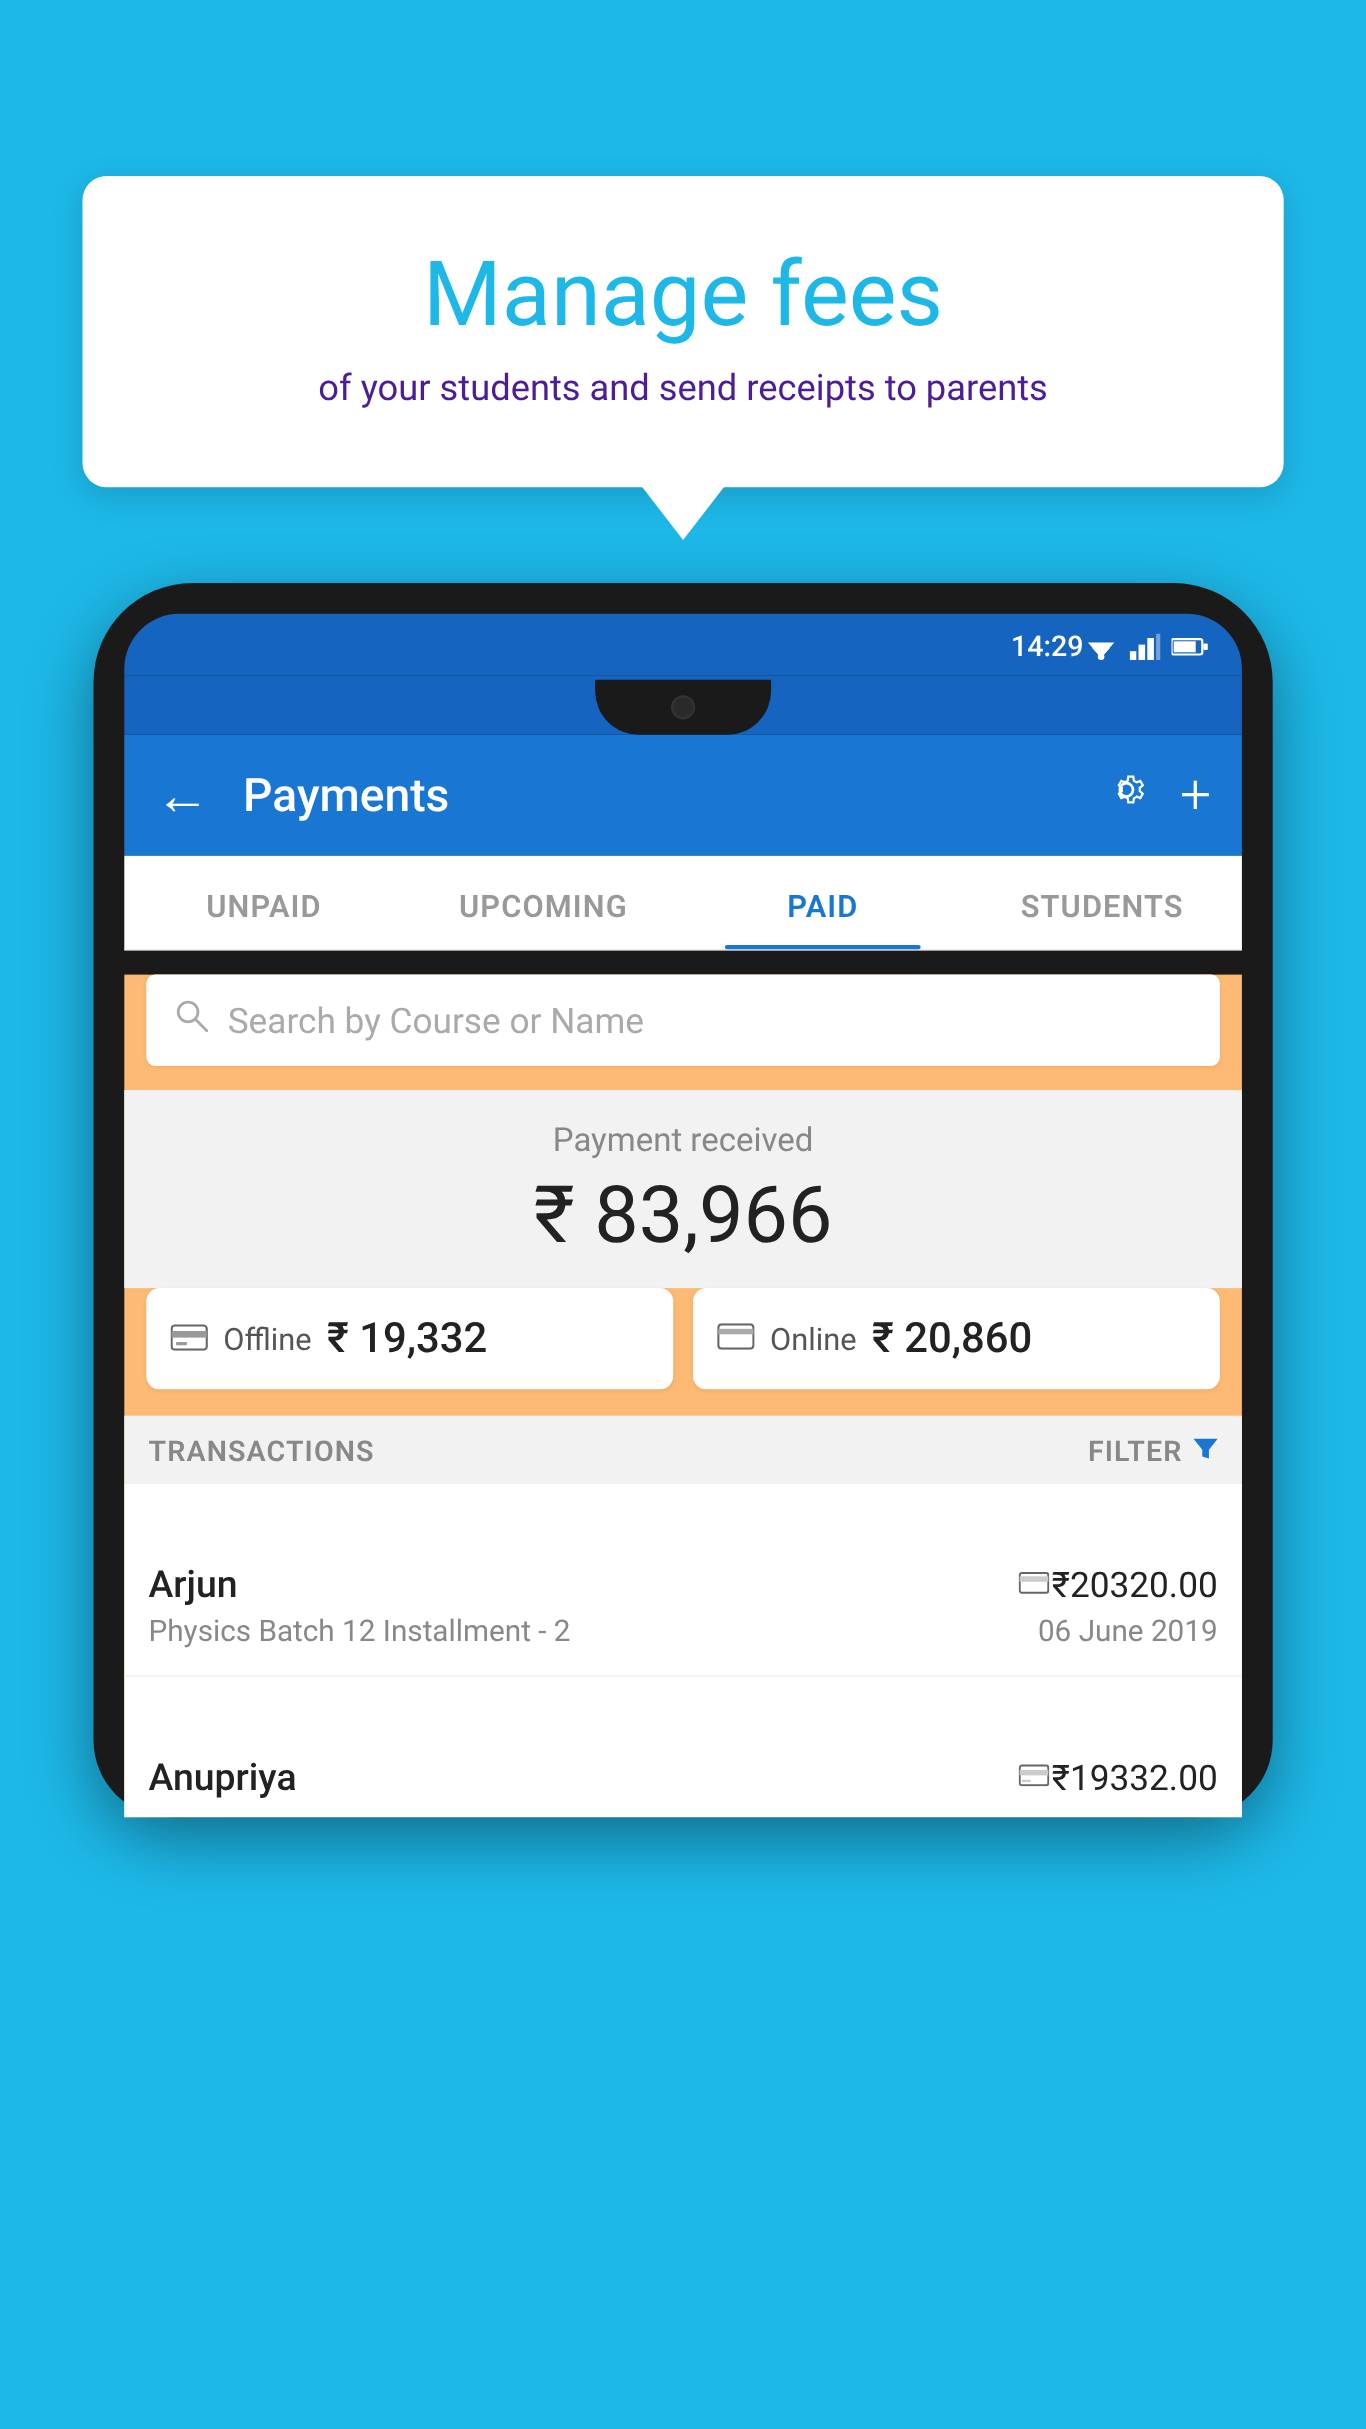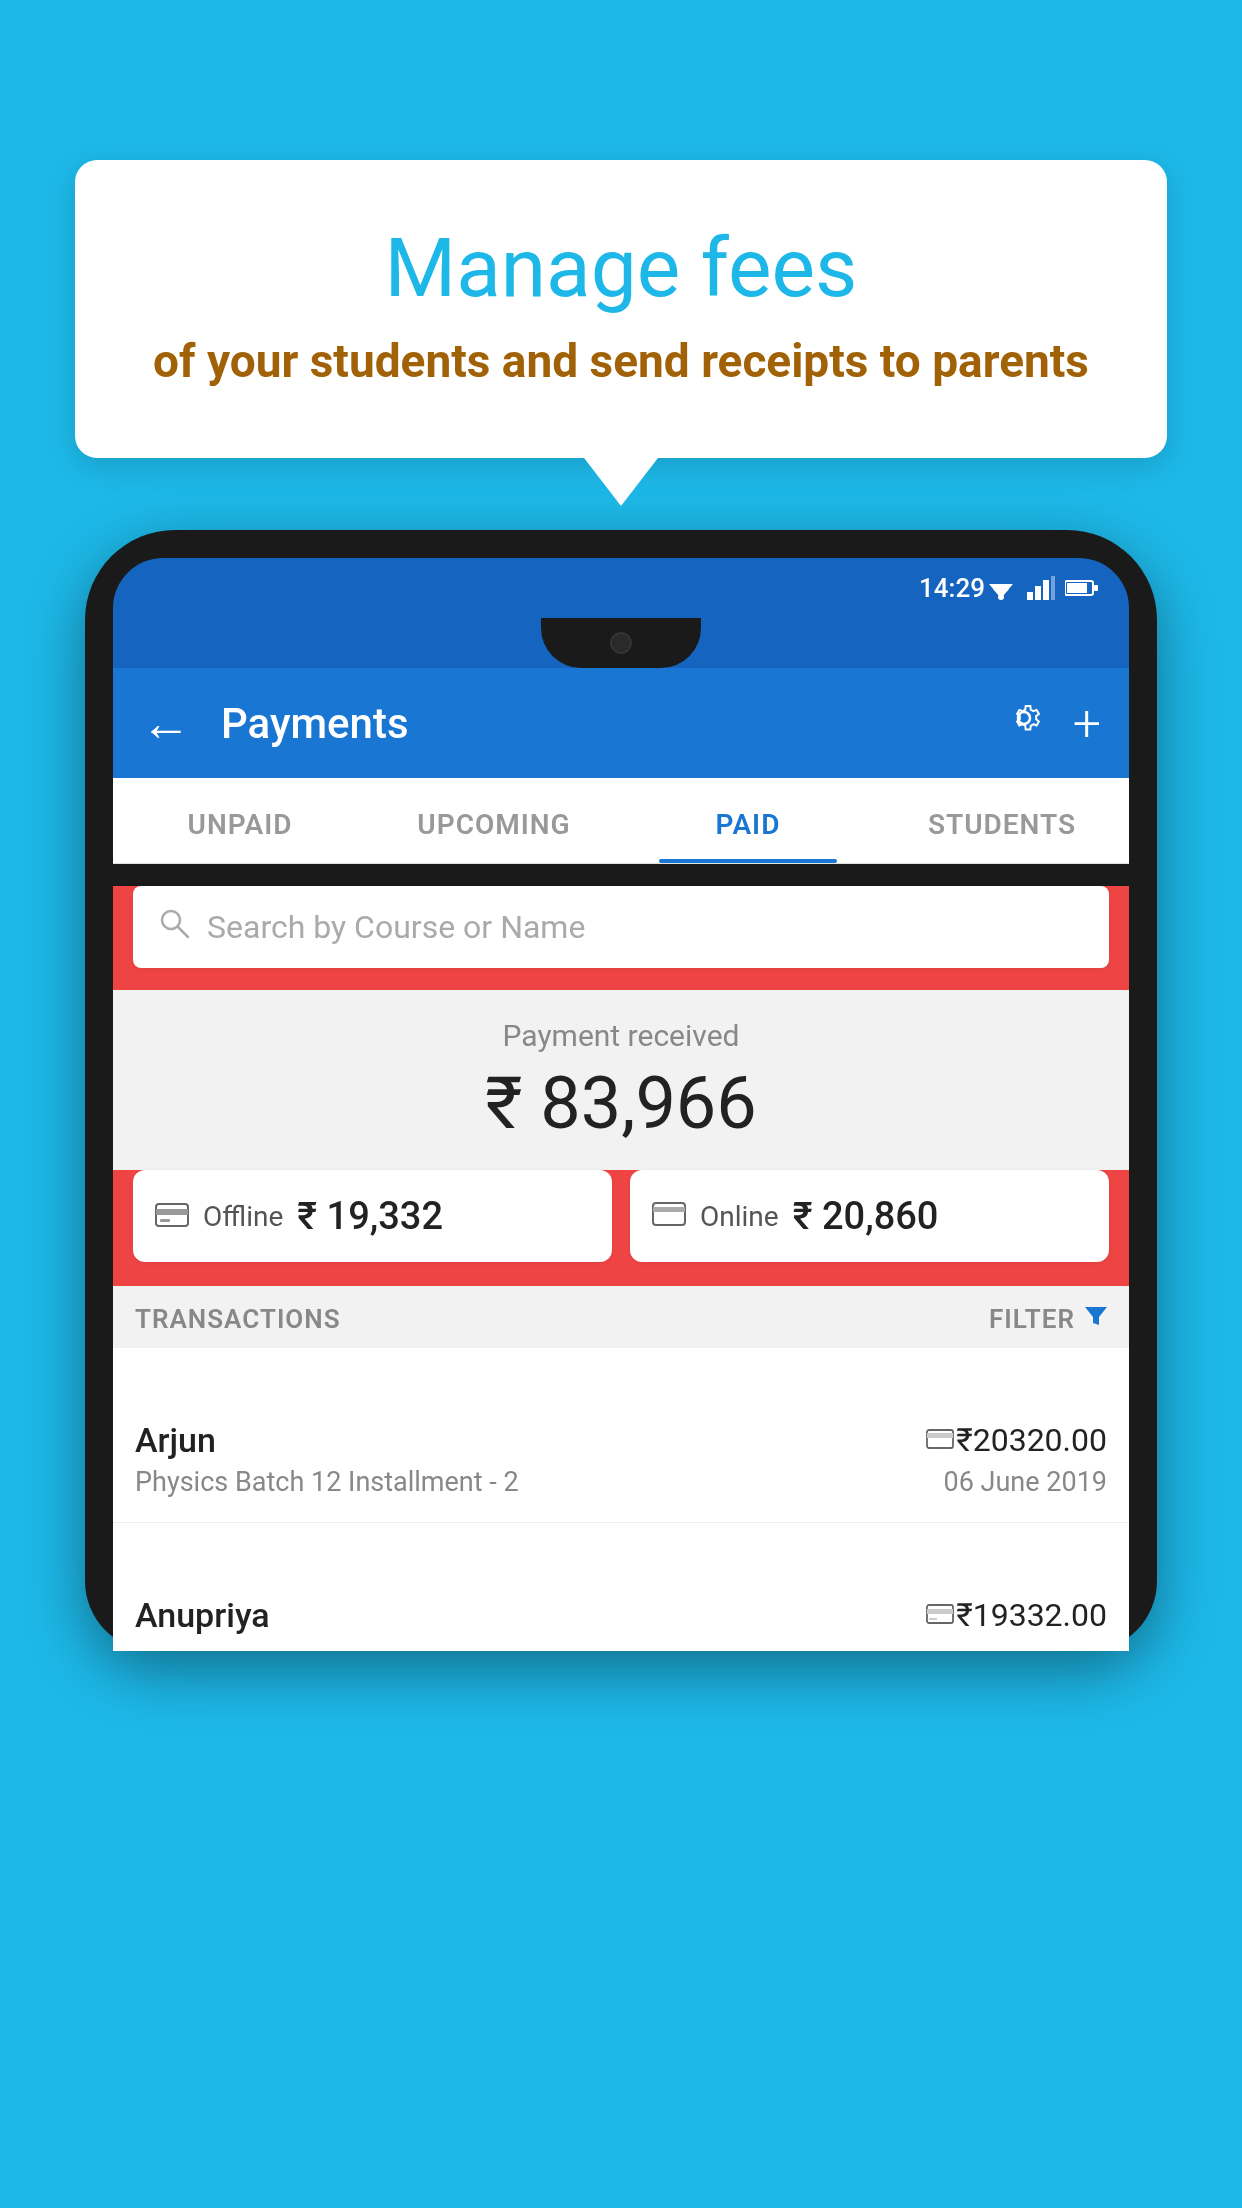--- a/index.html
+++ b/index.html
@@ -40,23 +40,23 @@
     }
 
     .speech-bubble h1 {
       font-size: 82px;
       font-weight: 400;
       color: #1db8e8;
       margin-bottom: 18px;
     }
 
     .speech-bubble p {
-      font-size: 46px;
-      color: #a16207;
-      font-weight: 700;
+      font-size: 33px;
+      color: #4c1d95;
+      font-weight: 400;
     }
 
     
     .phone-container {
       position: absolute;
       top: 530px;
       left: 85px;
       right: 85px;
       bottom: 0;
     }
@@ -188,21 +188,21 @@
       bottom: 0;
       left: 15%;
       right: 15%;
       height: 4px;
       background: #1976d2;
       border-radius: 2px;
     }
 
     
     .screen-content {
-      background: #ef4444;
+      background: #fdba74;
     }
 
     
     .search-container {
       background: white;
       margin: 22px 20px;
       border-radius: 8px;
       display: flex;
       align-items: center;
       padding: 20px 24px;

